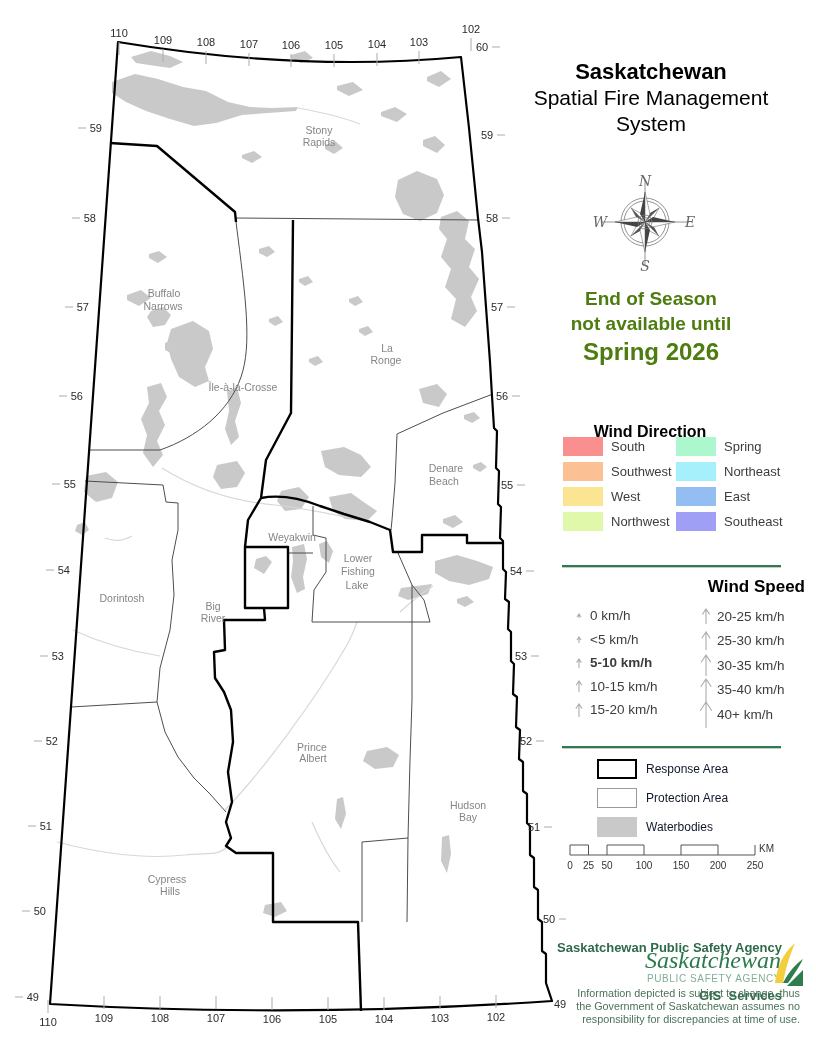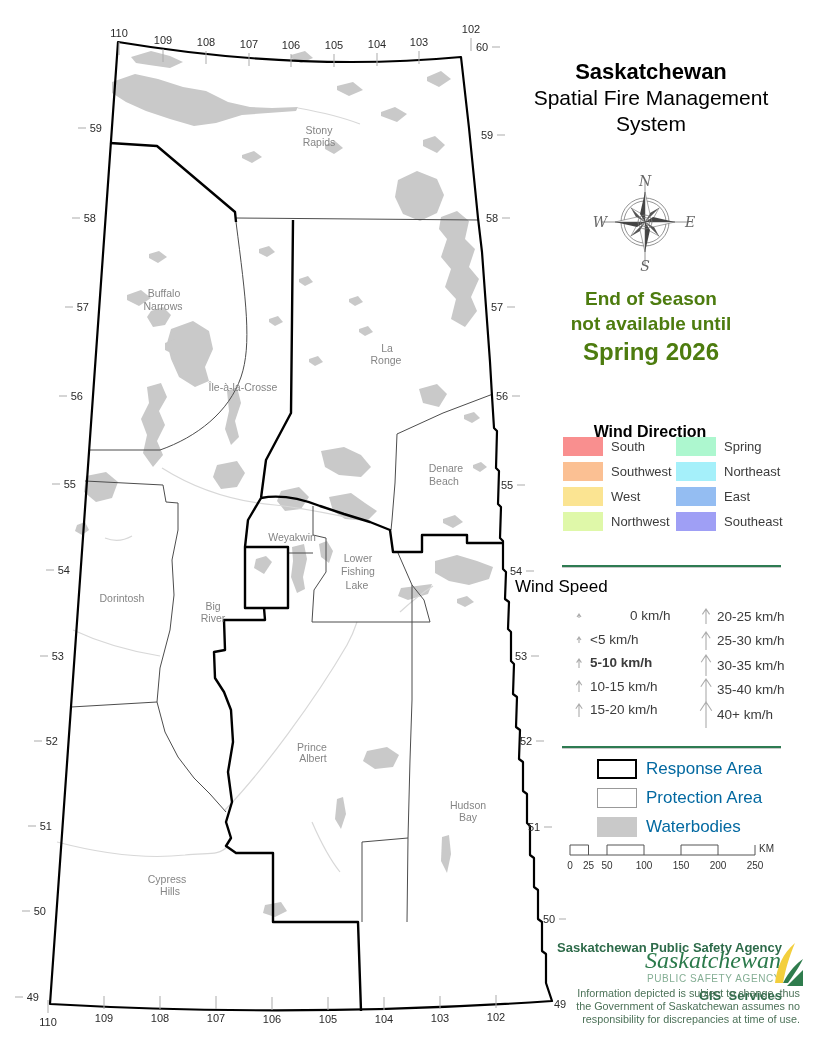--- a/index.html
+++ b/index.html
@@ -25,33 +25,33 @@
   #wd-title{left:505px;top:423px;width:290px;text-align:center;font-size:16px;font-weight:bold;color:#000;}
   #wd-grid{left:563px;top:434px;display:flex;}
   .wd-col{display:flex;flex-direction:column;}
   .wd-col.c1{width:113px;}
   .wd-row{display:flex;align-items:center;height:25px;}
   .wd-swatch{width:40px;height:19px;margin-right:8px;flex:none;}
   .wd-label{font-size:13px;color:#3c3c3c;white-space:nowrap;}
   .divider{height:0;border-top:2px solid #2E7B52;border-bottom:1px solid #c9c9c9;}
   #div1{left:562px;top:565px;width:219px;}
   #div2{left:562px;top:746px;width:219px;}
-  #ws-title{left:515px;top:577px;width:290px;text-align:left;font-size:17px;font-weight:normal;color:#000;}
+  #ws-title{left:515px;top:577px;width:290px;text-align:right;font-size:17px;font-weight:bold;color:#000;}
   #ws-grid{left:568px;top:604px;display:flex;}
   .ws-col1{width:127px;}
   .ws-row{display:flex;align-items:center;}
   .ws-arrow{width:22px;display:flex;justify-content:center;align-items:center;flex:none;}
   .ws-label{font-size:13.5px;color:#3c3c3c;white-space:nowrap;}
   #legend{left:597px;top:754px;}
   .lg-row{display:flex;align-items:center;height:29px;}
   .lg-box{width:40px;height:20px;margin-right:9px;flex:none;box-sizing:border-box;background:#fff;}
   .lg-response{border:2.5px solid #000;}
   .lg-protection{border:1px solid #999;}
   .lg-water{background:#C9C9C9;}
-  .lg-label{font-size:17px;color:#0369a1;white-space:nowrap;}
+  .lg-label{font-size:12px;color:#0f172a;white-space:nowrap;}
   #scalebar{left:565px;top:842px;}
   .sb-num{font:10px "Liberation Sans",sans-serif;fill:#333;}
   #credits{left:540px;top:908px;width:242px;text-align:right;color:#2E6B4A;
            font-size:13px;font-weight:bold;line-height:16px;white-space:pre;}
   #logo{left:645px;top:942px;}
   #disclaimer{left:556px;top:987px;width:244px;text-align:right;color:#4C7258;
               font-size:10.8px;line-height:13px;}
   .compass-line{stroke:#777;stroke-width:0.8;fill:none;}
   .compass-letter{font:italic 14px "DejaVu Serif",serif;fill:#666;}
 </style>
@@ -332,21 +332,21 @@
           <span class="wd-label">Southeast</span>
         </div>
       </div>
   </div>
 
   <div id="div1" class="abs divider"></div>
 
   <div id="ws-title" class="abs">Wind Speed</div>
   <div id="ws-grid" class="abs">
     <div class="ws-col1" id="ws-col1">
-        <div class="ws-row" style="height: 23.5px; gap: 40px;">
+        <div class="ws-row" style="height: 23.5px;">
           <span class="ws-arrow">
             <svg width="20" height="7">
               <path d="M10 6 L10 2 M8 5 L10 2 L12 5" fill="none" stroke="#ACACAC" stroke-width="1.1"></path>
             </svg>
           </span>
           <span class="ws-label">0 km/h</span>
         </div>
         <div class="ws-row" style="height: 23.5px;">
           <span class="ws-arrow">
             <svg width="20" height="9">

